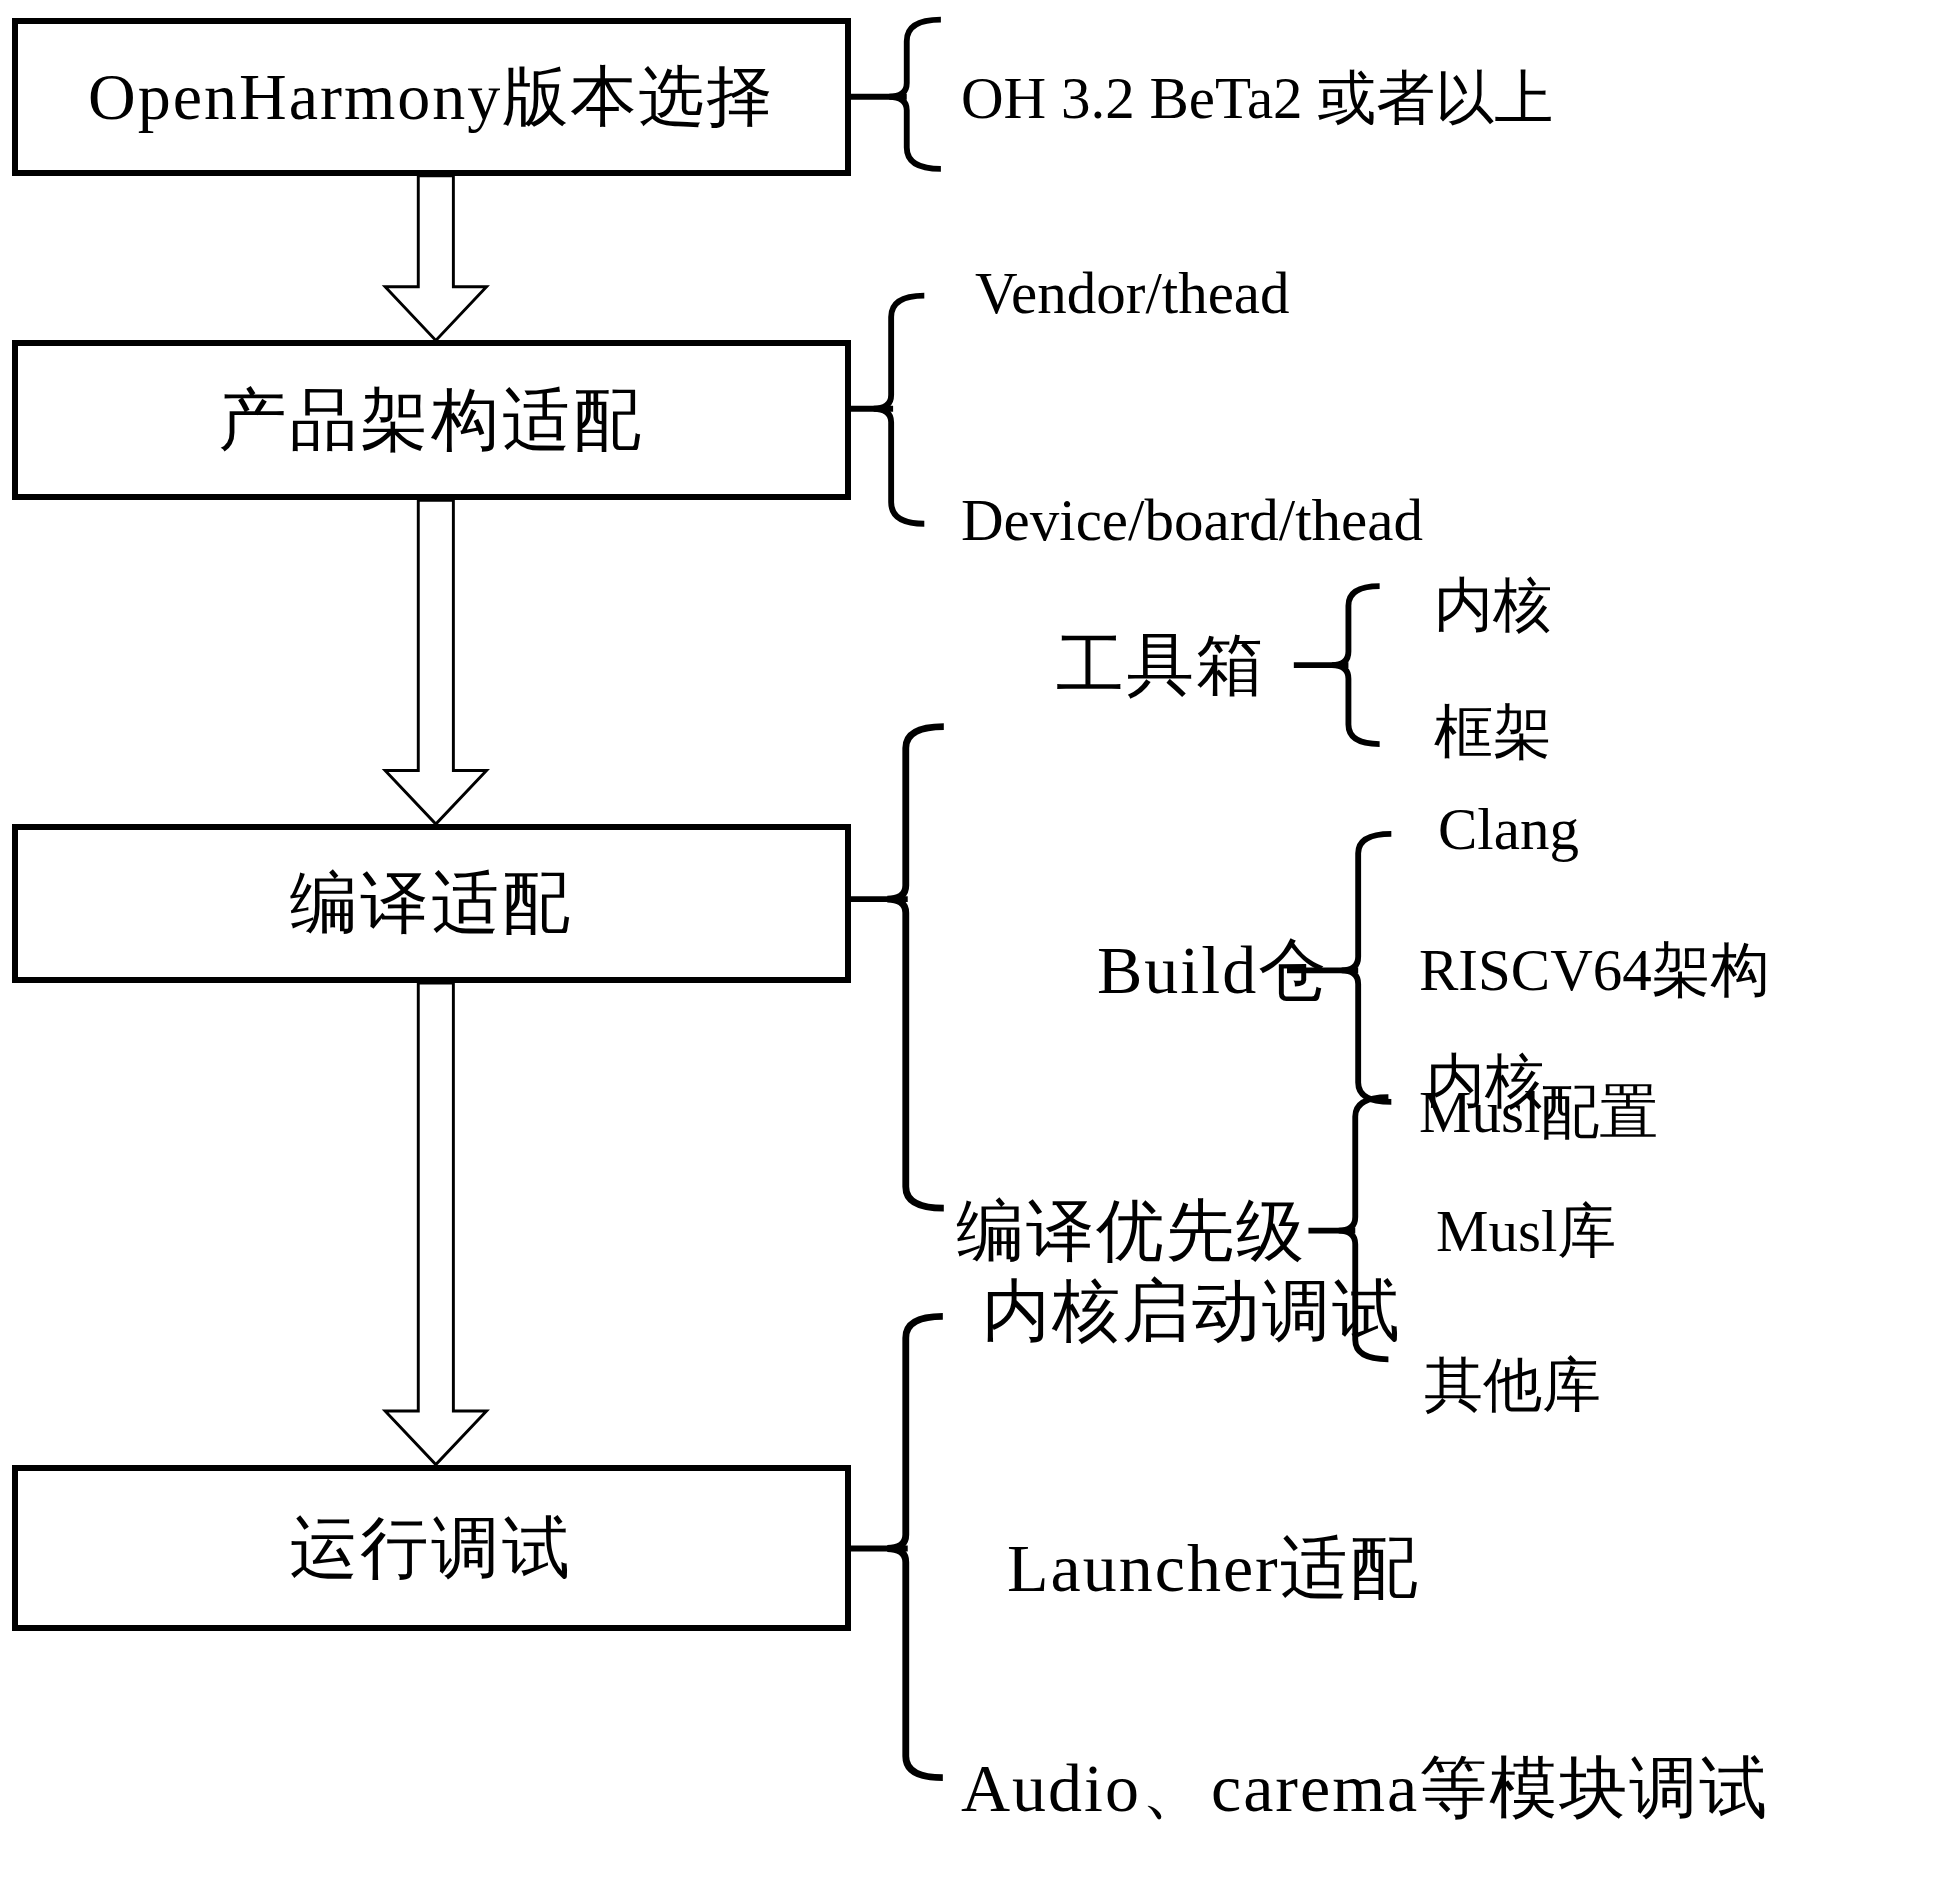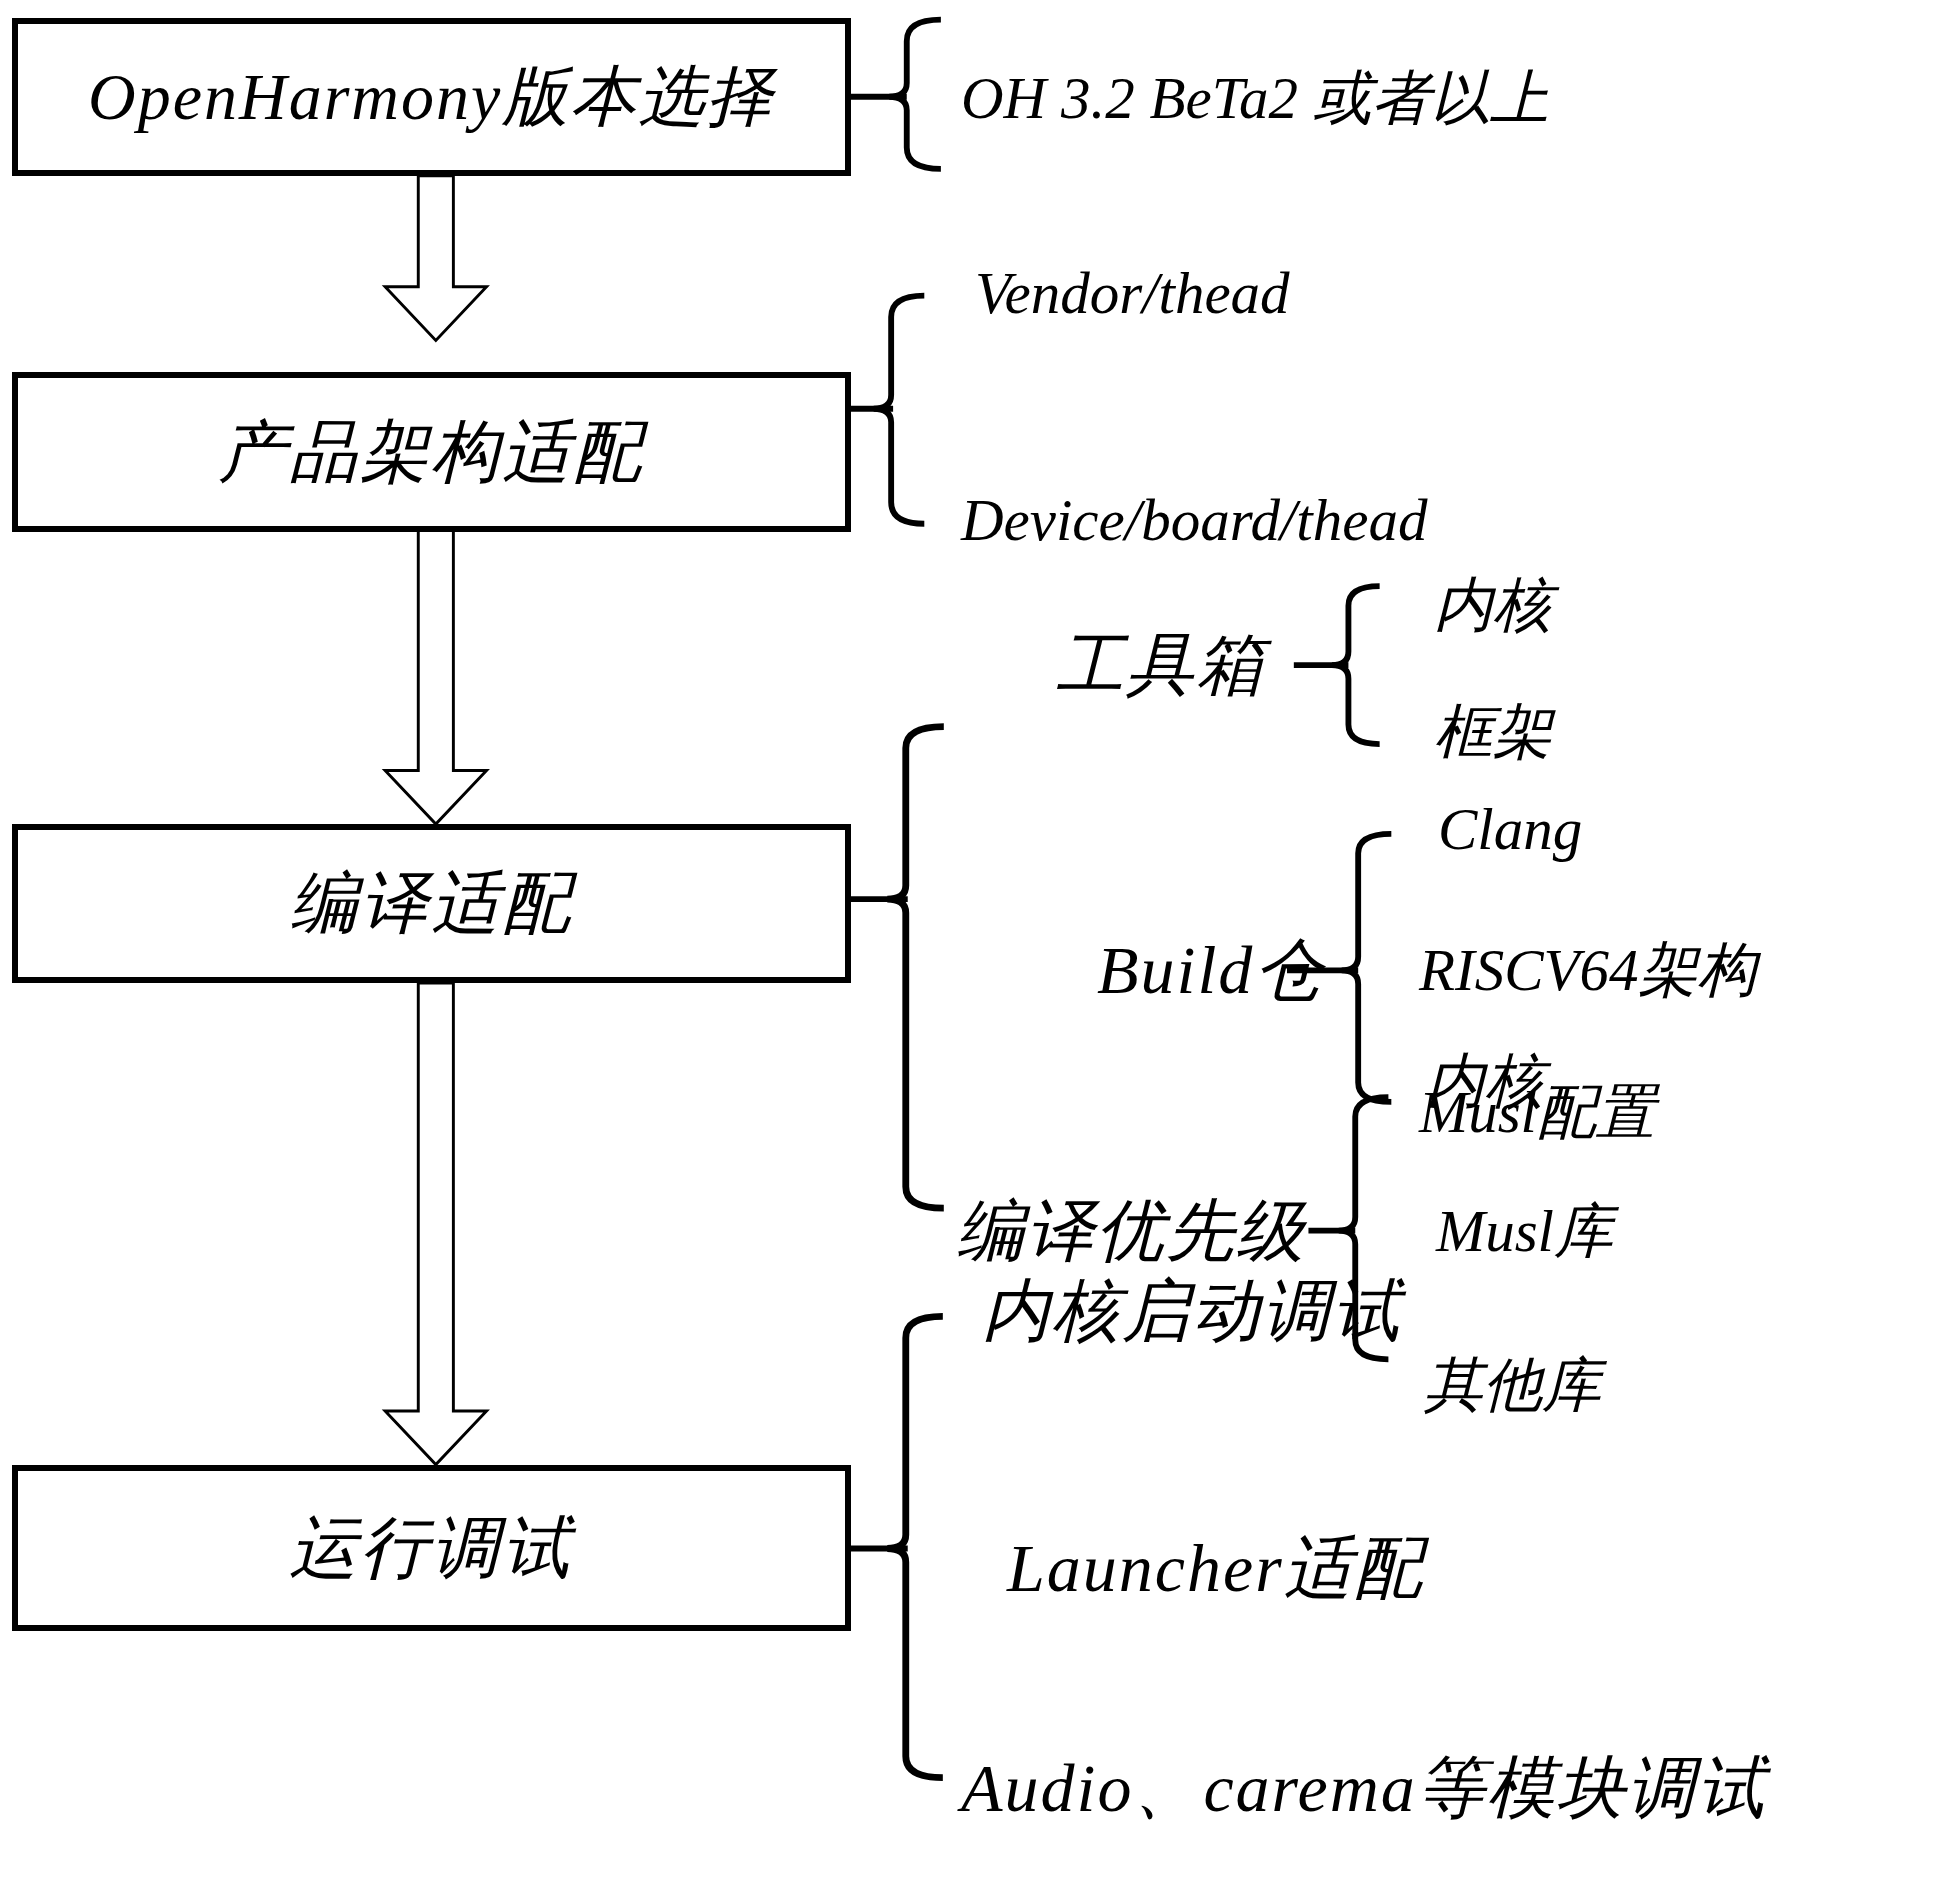--- a/index.html
+++ b/index.html
@@ -1,33 +1,33 @@
 <!DOCTYPE html>
 <html><head>
 <meta charset="utf-8">
 <style>
   html,body{margin:0;padding:0;background:#ffffff;}
   body{
     width:1950px;height:1886px;position:relative;overflow:hidden;
     font-family:"Liberation Serif","DejaVu Serif",serif;
     color:#000000;
   }
-  .canvas{position:absolute;left:0;top:0;width:1950px;height:1886px;font-style:italic;}
+  .canvas{position:absolute;left:0;top:0;width:1950px;height:1886px;}
   .lines{position:absolute;left:0;top:0;width:1950px;height:1886px;}
   .flow-box{
     position:absolute;left:11.7px;width:839px;box-sizing:border-box;
     border:6.8px solid #000000;background:#ffffff;
     display:flex;align-items:center;justify-content:center;
   }
   .flow-box .box-label{
     font-size:68px;letter-spacing:2.9px;white-space:nowrap;color:#000;
   }
   #box1{top:17.6px;height:158px;}
   #box1 .box-label{font-size:66px;letter-spacing:2px;}
-  #box2{top:340px;height:160px;margin-top:32px;}
+  #box2{top:340px;height:160px;}
   #box3{top:824px;height:159px;}
   #box4{top:1465px;height:166px;}
   .lbl{
     position:absolute;transform:translateY(-50%);
     white-space:nowrap;color:#000;line-height:1;
   }
   .f60{font-size:59px;}
   .f70{font-size:68px;letter-spacing:2px;}
 </style>
 </head>

